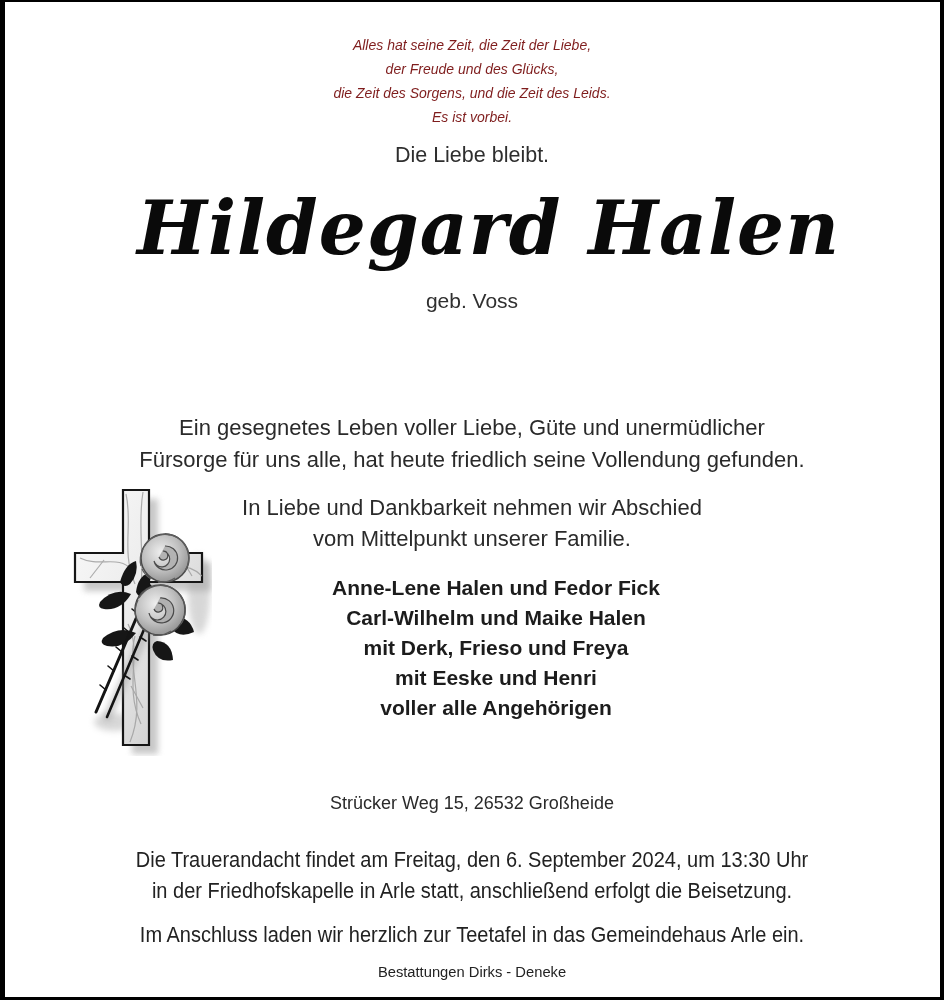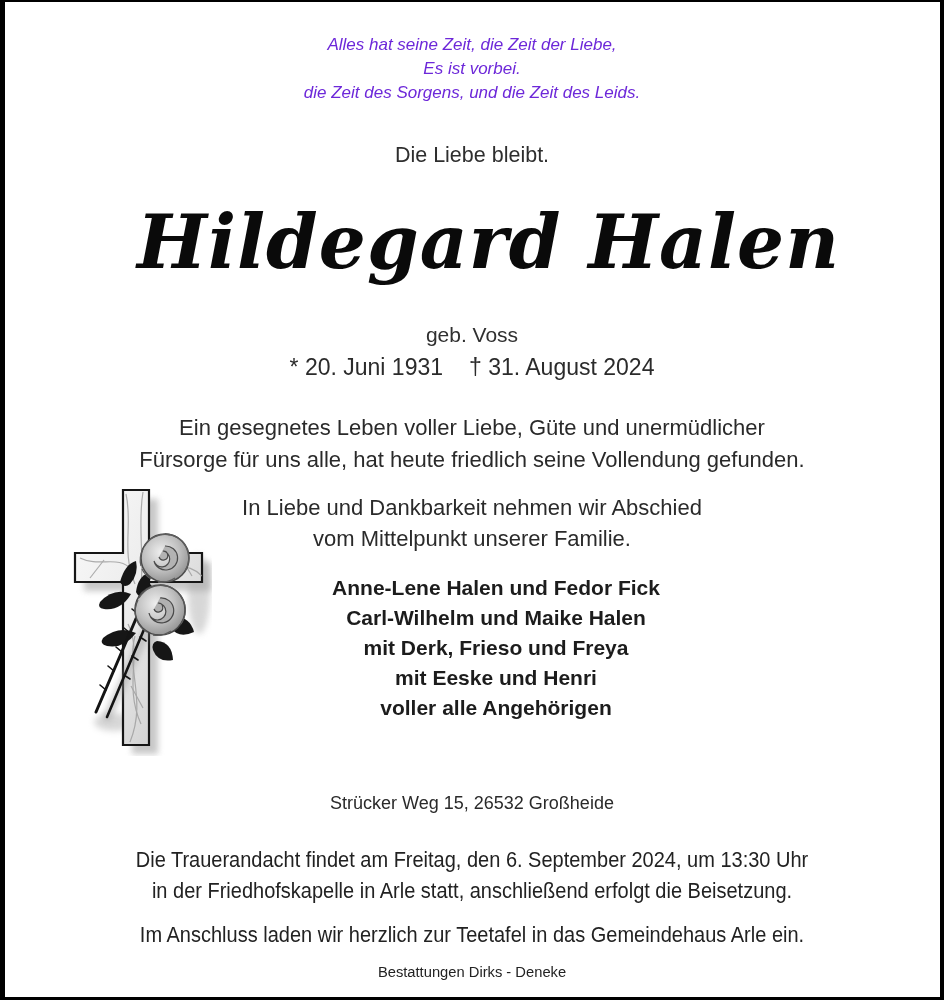--- a/index.html
+++ b/index.html
@@ -20,42 +20,42 @@
     border-bottom:3px solid #000;
     pointer-events:none;
     z-index:50;
   }
   .tblock{
     position:absolute;left:0;right:0;text-align:center;
   }
   .poem{
     top:33px;
     font-style:italic;
-    font-size:17px;
+    font-size:14px;
     line-height:24px;
-    color:#6d28d9;
+    color:#7f1d1d;
   }
   .remains{
     top:143px;
     font-size:21.5px;
     color:#2e2e2e;
   }
   .name{
-    top:194px;
+    top:180px;
     font-family:"DejaVu Serif", serif;
     font-style:italic;
     font-weight:600;
     font-size:74px;
     line-height:96px;
     color:#0a0a0a;
     letter-spacing:1px;
     margin-left:33px;
   }
   .geb{
-    top:323px;
+    top:289px;
     font-size:21px;
     color:#303030;
   }
   .dates{
     top:354px;
     font-size:23px;
     color:#2b2b2b;
   }
   .dates .death{margin-left:26px;}
   .para1{
@@ -110,31 +110,29 @@
 </style>
 </head>
 <body>
 
 <div class="page">
 
   <div class="frame"></div>
 
   <div class="tblock poem">
     <div>Alles hat seine Zeit, die Zeit der Liebe,</div>
+    <div>der Freude und des Glücks,</div>
+    <div>die Zeit des Sorgens, und die Zeit des Leids.</div>
     <div>Es ist vorbei.</div>
-    <div>die Zeit des Sorgens, und die Zeit des Leids.</div>
   </div>
   <div class="tblock remains">Die Liebe bleibt.</div>
 
   <div class="tblock name">Hildegard Halen</div>
   <div class="tblock geb">geb. Voss</div>
 
-  <div class="tblock dates">
-    <span class="birth">* 20. Juni 1931</span><span class="death">† 31. August 2024</span>
-  </div>
 
   <div class="tblock para2">
     <div>In Liebe und Dankbarkeit nehmen wir Abschied</div>
     <div>vom Mittelpunkt unserer Familie.</div>
   </div>
 
   <div class="tblock para1">
     <div>Ein gesegnetes Leben voller Liebe, Güte und unermüdlicher</div>
     <div>Fürsorge für uns alle, hat heute friedlich seine Vollendung gefunden.</div>
   </div>

